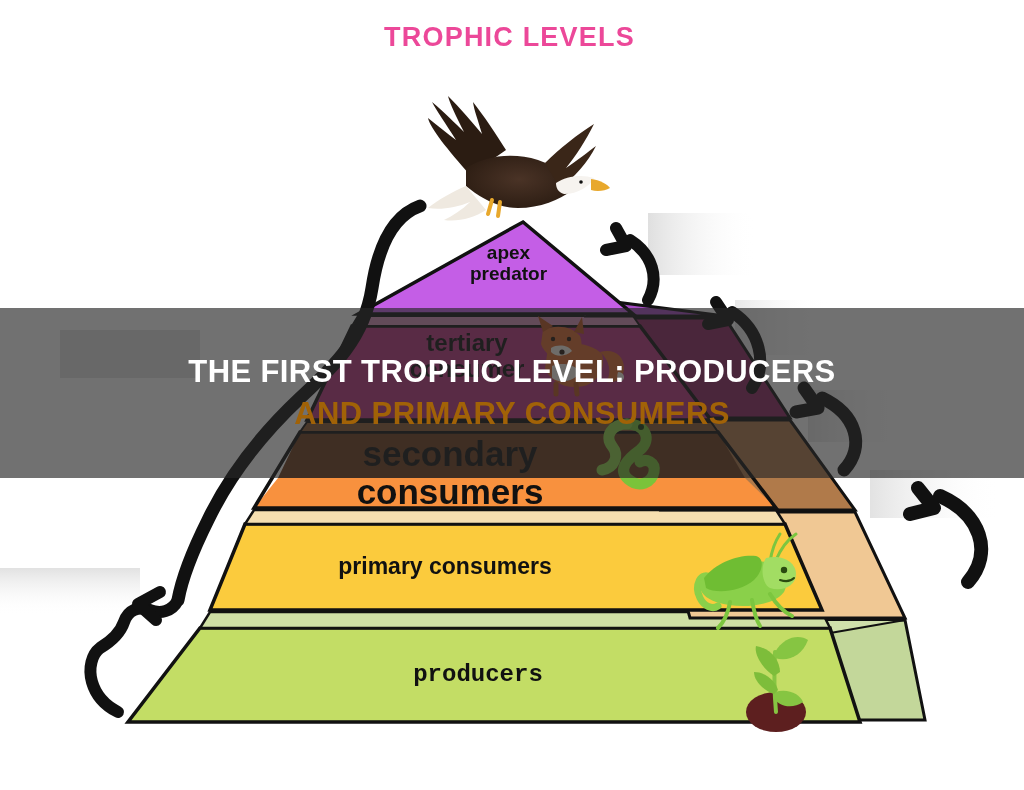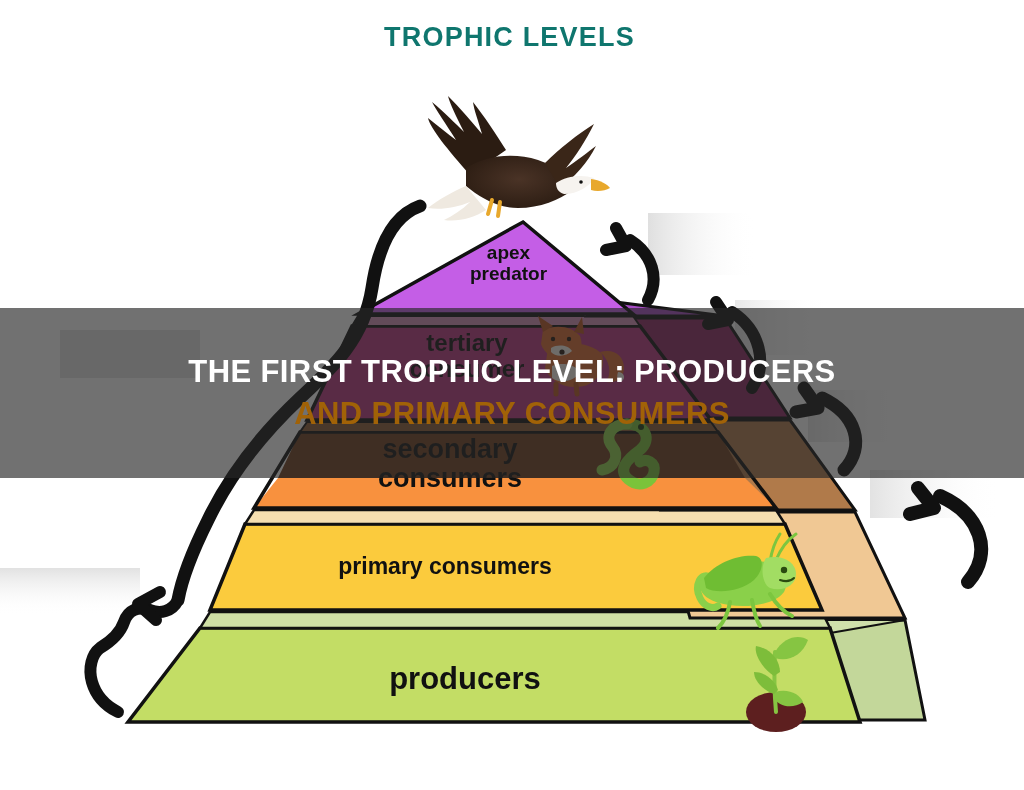--- a/index.html
+++ b/index.html
@@ -22,21 +22,21 @@
   #title {
     position: absolute;
     top: 22px;
     left: 0;
     width: 1019px;
     text-align: center;
     font-family: "Liberation Sans", sans-serif;
     font-weight: bold;
     font-size: 27px;
     letter-spacing: 1.2px;
-    color: #0f766e;
+    color: #ec4899;
   }
 
   
   #pyramid-svg {
     position: absolute;
     left: 0;
     top: 0;
     width: 1024px;
     height: 790px;
   }
@@ -55,30 +55,31 @@
   #label-apex {
     left: 446px; top: 243px; width: 125px;
     font-size: 19px;
   }
   #label-tertiary {
     left: 352px; top: 330px; width: 230px;
     font-size: 24px;
   }
   #label-secondary {
     left: 300px; top: 435px; width: 300px;
-    font-size: 27px;
+    font-size: 35px;
     text-align: center;
   }
   #label-primary {
     left: 230px; top: 554px; width: 430px;
     font-size: 23px;
   }
   #label-producers {
-    left: 300px; top: 662px; width: 330px;
-    font-size: 31px;
+    left: 313px; top: 662px; width: 330px;
+    font-size: 24px;
+    font-family: Liberation Mono, monospace;
   }
 
   
   #caption-overlay {
     position: absolute;
     left: 0;
     top: 308px;
     width: 1024px;
     height: 170px;
     background: rgba(40,40,40,0.66);

